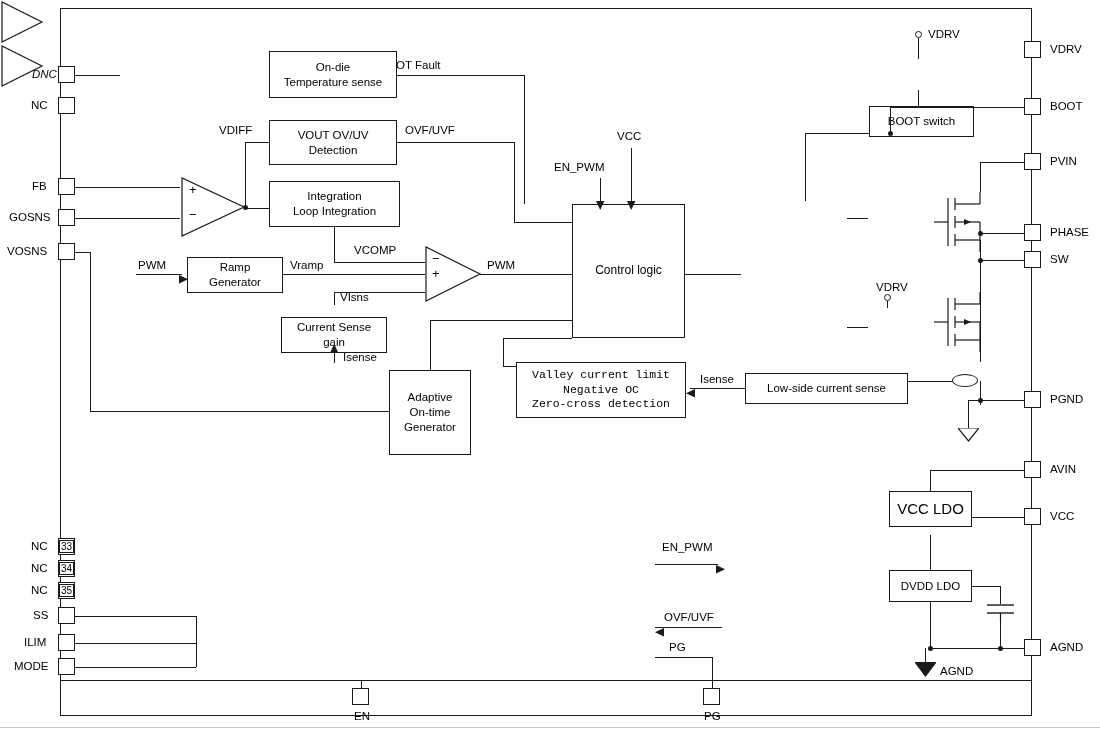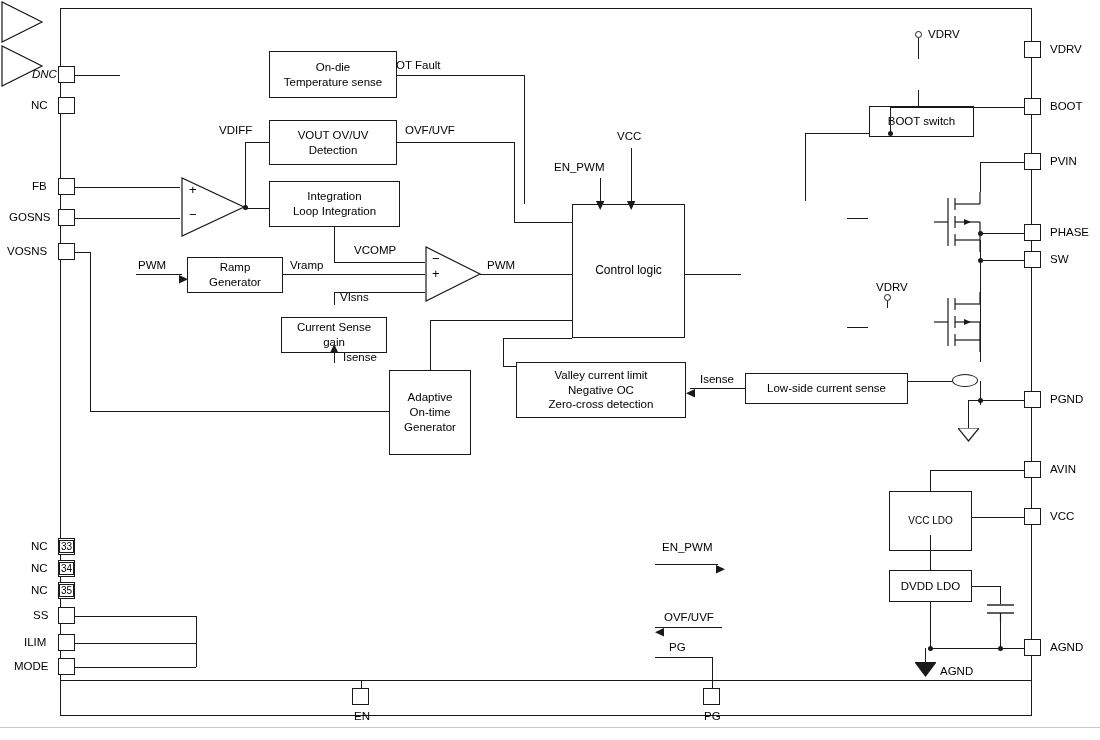--- a/index.html
+++ b/index.html
@@ -313,21 +313,21 @@
   <div class="lbl" style="left:617px; top:130px;">VCC</div>
   <div class="wire-v" style="left:631px; top:148px; height:56px;"></div>
   <div class="arrowhead" style="left:627px; top:196px;">
     <svg width="9" height="9" viewBox="0 0 9 9">
         <polygon points="0,0 8.4,0 4.2,9" fill="#1a1a1a"></polygon>
       </svg>
   </div>
 
   <div class="wire-h" style="left:685px; top:274px; width:56px;"></div>
 
-  <div class="box" style="left:516px; top:362px; width:170px; height:56px; font-size:11.5px;">
+  <div class="box" style="left:516px; top:362px; width:170px; height:56px; font-size:11.5px;font-family:Liberation Mono, monospace;">
     <div>
       <div>Valley current limit</div>
       <div>Negative OC</div>
       <div>Zero-cross detection</div>
     </div>
   </div>
 
   <div class="wire-v" style="left:503px; top:338px; height:28px;"></div>
   <div class="wire-h" style="left:503px; top:338px; width:69px;"></div>
   <div class="wire-h" style="left:503px; top:366px; width:13px;"></div>
@@ -432,21 +432,21 @@
   <div class="wire-h" style="left:968px; top:400px; width:12px;"></div>
   <div class="gnd-tri" style="left:958px; top:428px;">
     <svg width="21" height="14" viewBox="0 0 21 14">
       <polygon points="0,0 21,0 10.5,13" fill="#ffffff" stroke="#1a1a1a" stroke-width="1.2"></polygon>
     </svg>
   </div>
 
   <div class="wire-h" style="left:930px; top:470px; width:94px;"></div>
   <div class="wire-v" style="left:930px; top:470px; height:21px;"></div>
 
-  <div class="box" style="left:889px; top:491px; width:83px; height:60px; font-size:10px;">
+  <div class="box" style="left:889px; top:491px; width:83px; height:36px; font-size:15px;">
     <div>VCC LDO</div>
   </div>
   <div class="wire-h" style="left:972px; top:517px; width:52px;"></div>
   <div class="wire-v" style="left:930px; top:535px; height:35px;"></div>
 
   <div class="box" style="left:889px; top:570px; width:83px; height:32px; font-size:11.5px;text-align:right;">
     <div>DVDD LDO</div>
   </div>
   <div class="wire-v" style="left:930px; top:602px; height:46px;"></div>
   <div class="wire-h" style="left:930px; top:648px; width:94px;"></div>

